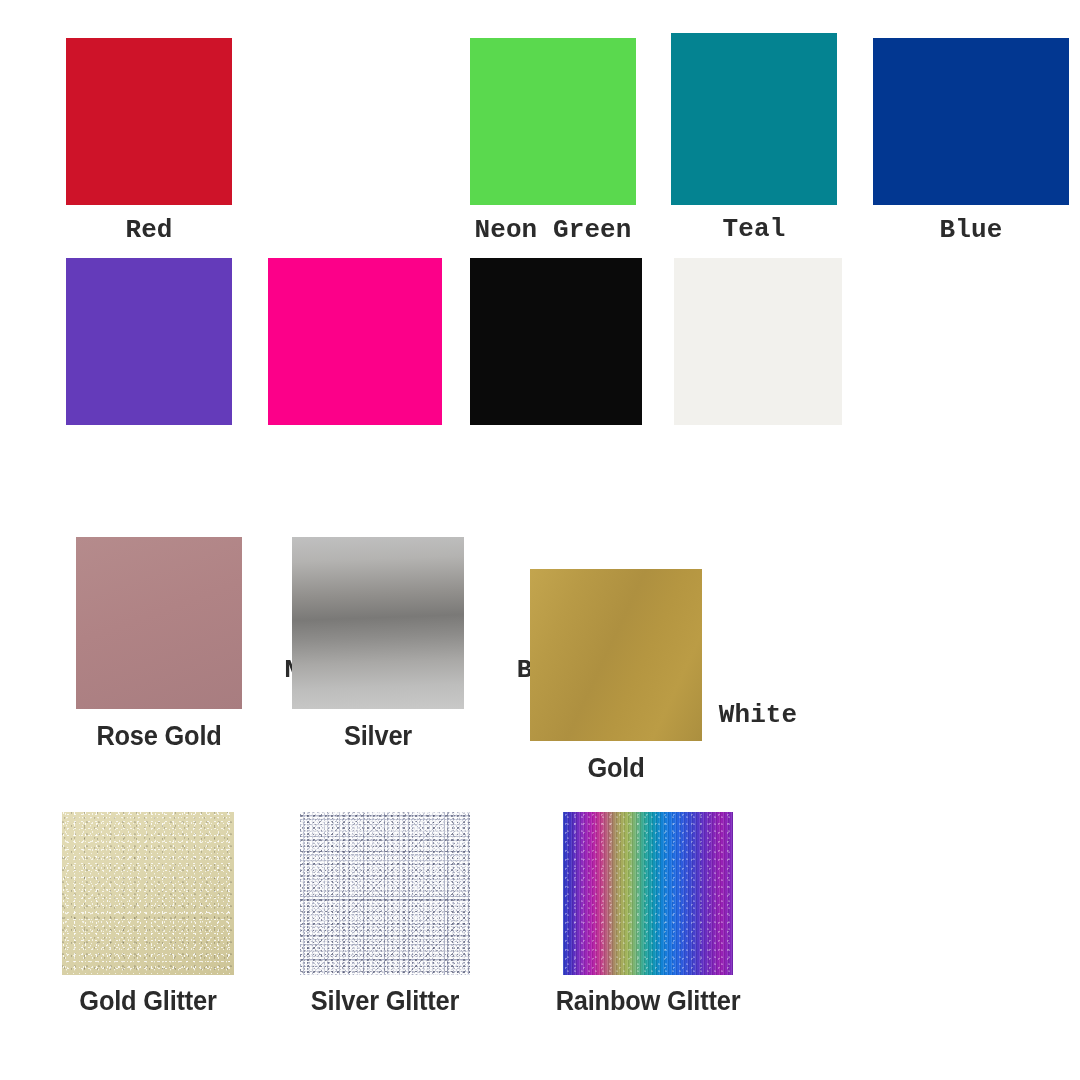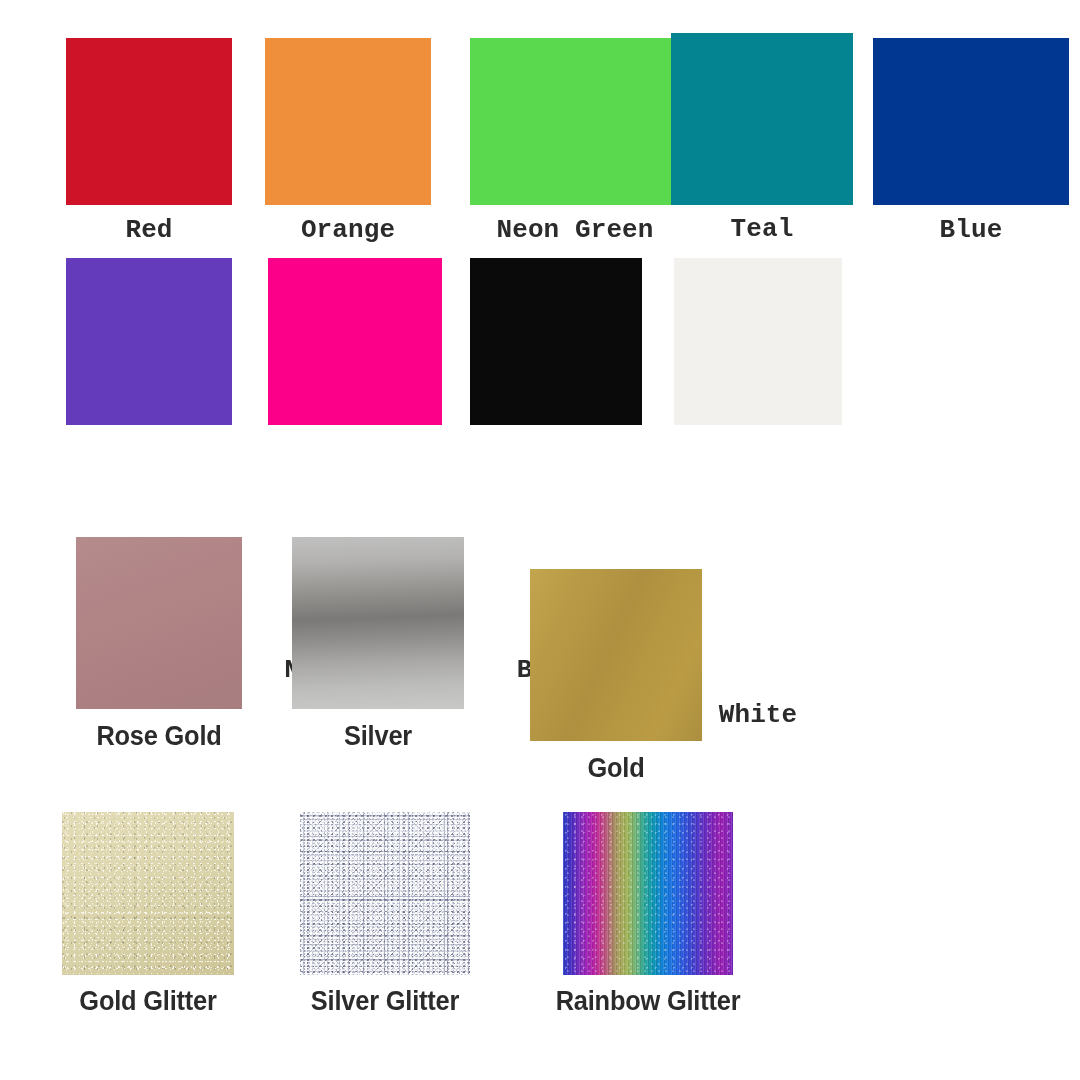--- a/index.html
+++ b/index.html
@@ -102,31 +102,27 @@
 </head>
 <body>
 
 <div id="board">
 
   <div class="cell row-solid" style="left:66px; top:38px; width:166px; height:215px;">
     <div class="chip" style="height:167px; background:#ce1329;"></div>
     <div class="caption" style="top:179px;">Red</div>
   </div>
 
-  <div class="cell row-solid" style="left:265px; top:38px; width:166px; height:215px;">
-    <div class="chip" style="height:167px; background:#ef8f3c;"></div>
-    <div class="caption" style="top:179px;">Orange</div>
-  </div>
-
-  <div class="cell row-solid" style="left:470px; top:38px; width:166px; height:215px;padding-left:44px;">
+
+  <div class="cell row-solid" style="left:470px; top:38px; width:166px; height:215px;">
     <div class="chip" style="height:167px; background:#5ad94e;"></div>
     <div class="caption" style="top:179px;">Neon Green</div>
   </div>
 
-  <div class="cell row-solid" style="left:671px; top:33px; width:166px; height:215px;padding-left:16px;">
+  <div class="cell row-solid" style="left:671px; top:33px; width:166px; height:215px;">
     <div class="chip" style="height:172px; background:#048391;"></div>
     <div class="caption" style="top:183px;">Teal</div>
   </div>
 
   <div class="cell row-solid" style="left:873px; top:38px; width:196px; height:215px;">
     <div class="chip" style="height:167px; background:#023791;"></div>
     <div class="caption" style="top:179px;">Blue</div>
   </div>
 
   <div class="cell row-solid" style="left:66px; top:258px; width:166px; height:215px;">

